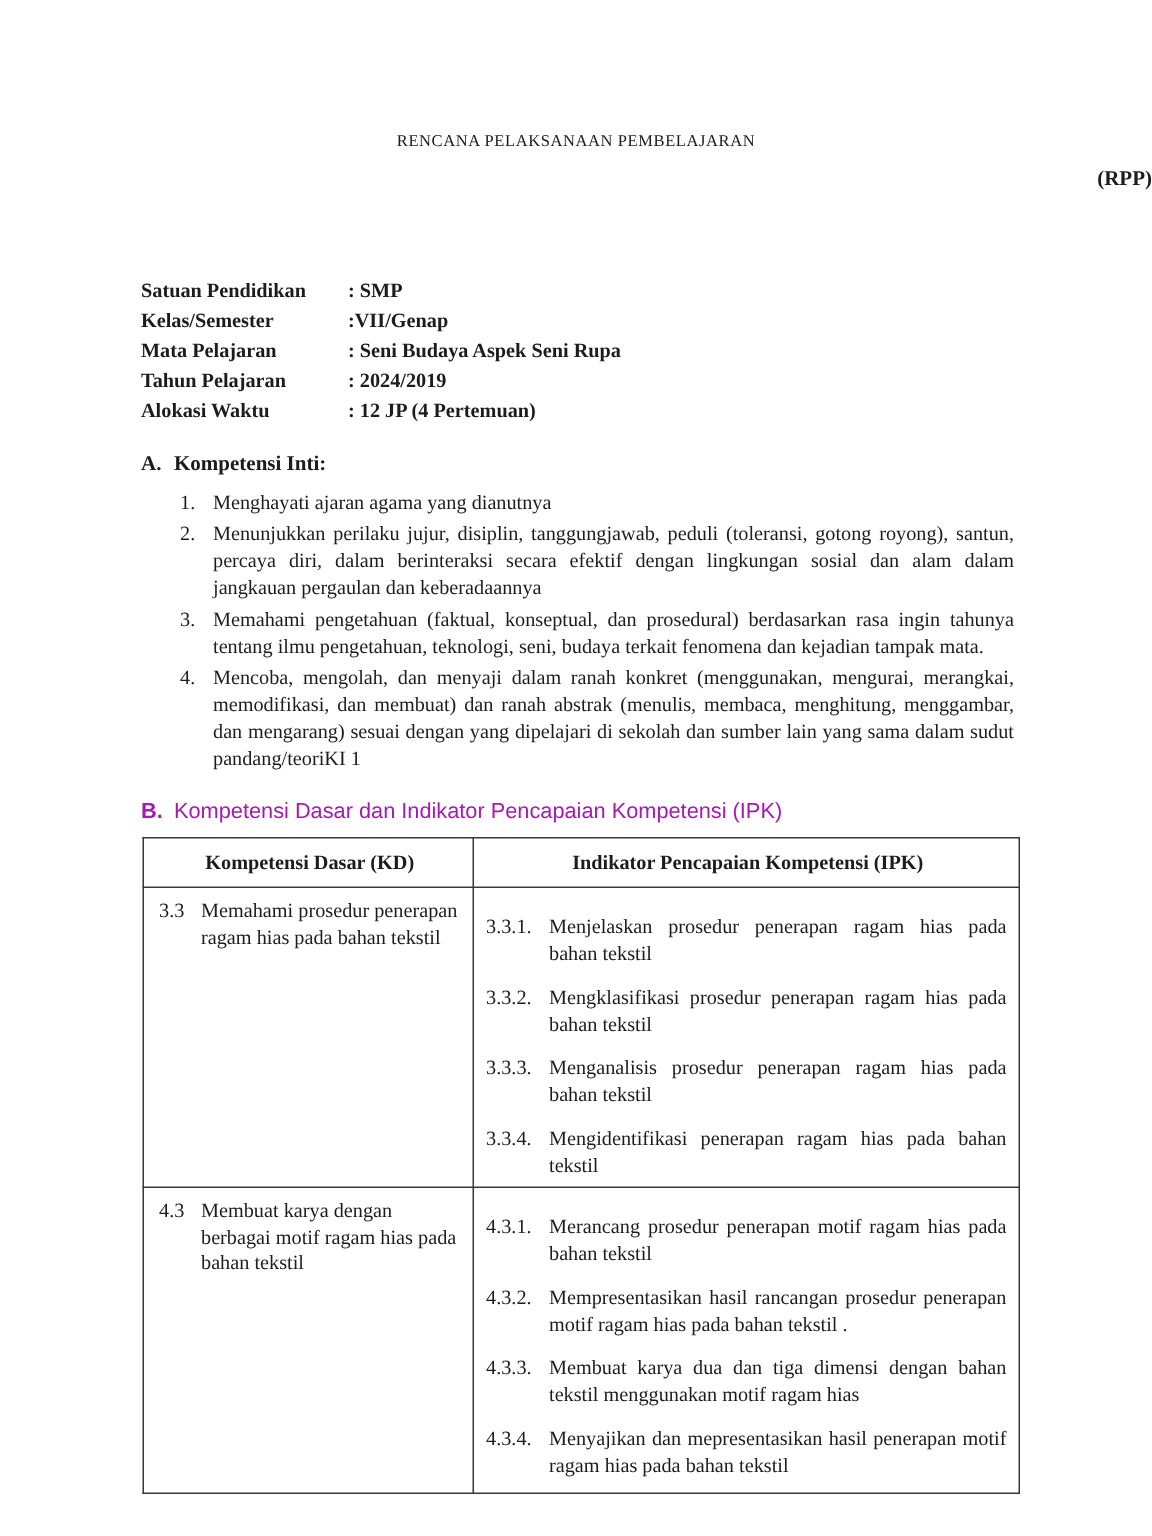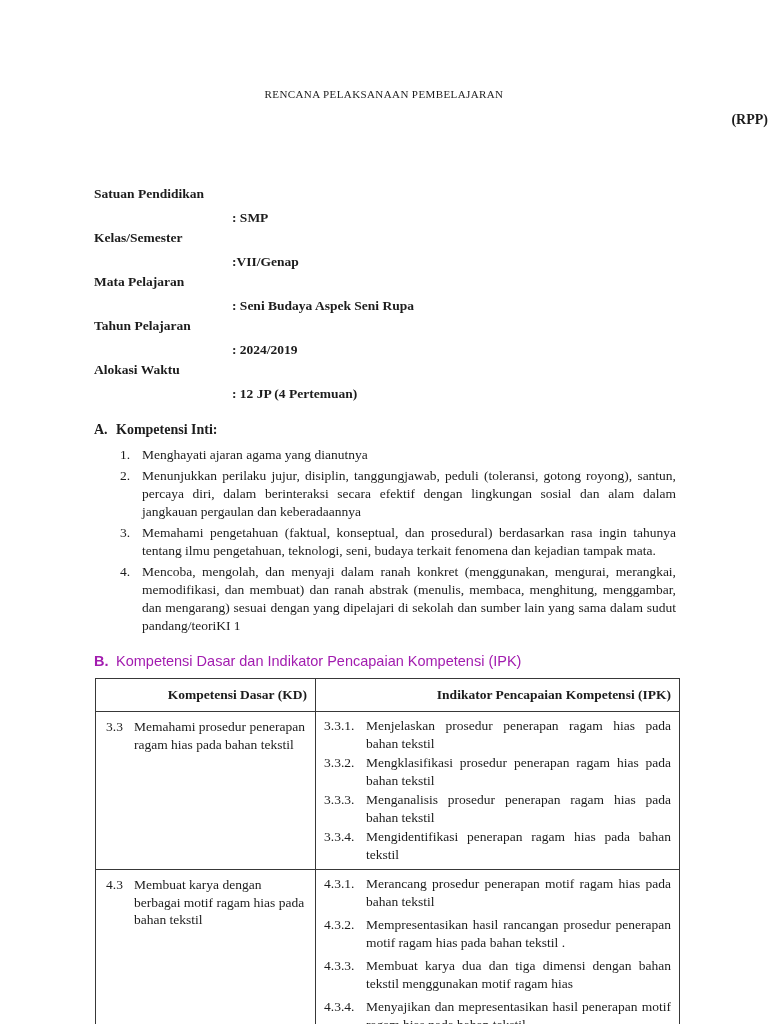--- a/index.html
+++ b/index.html
@@ -25,21 +25,21 @@
   .doc-subtitle {
     font-weight: bold;
     font-size: 14px;
     margin-top: 10px;
     text-align: right;
   }
   
   .meta { margin: 56px 0 0 94px; }
   .meta-row { display: flex; line-height: 20px; font-weight: bold; font-size: 13.5px; }
   .meta-label { width: 138px; flex: 0 0 138px; }
-  .meta-value { white-space: pre; margin-top: 24px; }
+  .meta-value { white-space: pre; }
   
   .sec-a-heading {
     margin: 17px 0 0 94px;
     font-weight: bold;
     font-size: 14px;
     line-height: 18px;
   }
   .sec-a-heading .sec-letter { display: inline-block; width: 22px; }
   .ki-list { margin: 7px 0 0 120px; width: 556px; }
   .ki-item {
@@ -71,35 +71,36 @@
     table-layout: fixed;
   }
   .kd-table th, .kd-table td {
     border: 1.6px solid #383838;
     vertical-align: top;
     font-size: 13.5px;
   }
   .col-kd { width: 220px; }
   .col-ipk { width: 364px; }
   .kd-table th {
-    text-align: right;
+    text-align: center;
     font-weight: bold;
     padding: 7px 8px 7px 10px;
     line-height: 18px;
   }
   .kd-cell { padding: 6px 8px 6px 10px; }
   .kd-entry { position: relative; padding-left: 28px; line-height: 17.5px; }
   .kd-num { position: absolute; left: 0; top: 0; }
   .ipk-cell { padding: 5px 8px 4px 8px; }
   .ipk-item {
     position: relative;
     padding-left: 42px;
     text-align: justify;
     line-height: 17.5px;
     margin-bottom: 2px;
+    margin-top: 12px;
   }
   .row-43 .ipk-item { margin-bottom: 6px; }
   .ipk-num { position: absolute; left: 0; top: 0; }
 </style>
 </head>
 <body>
 
 <div class="page">
 
   <div class="title-block">

